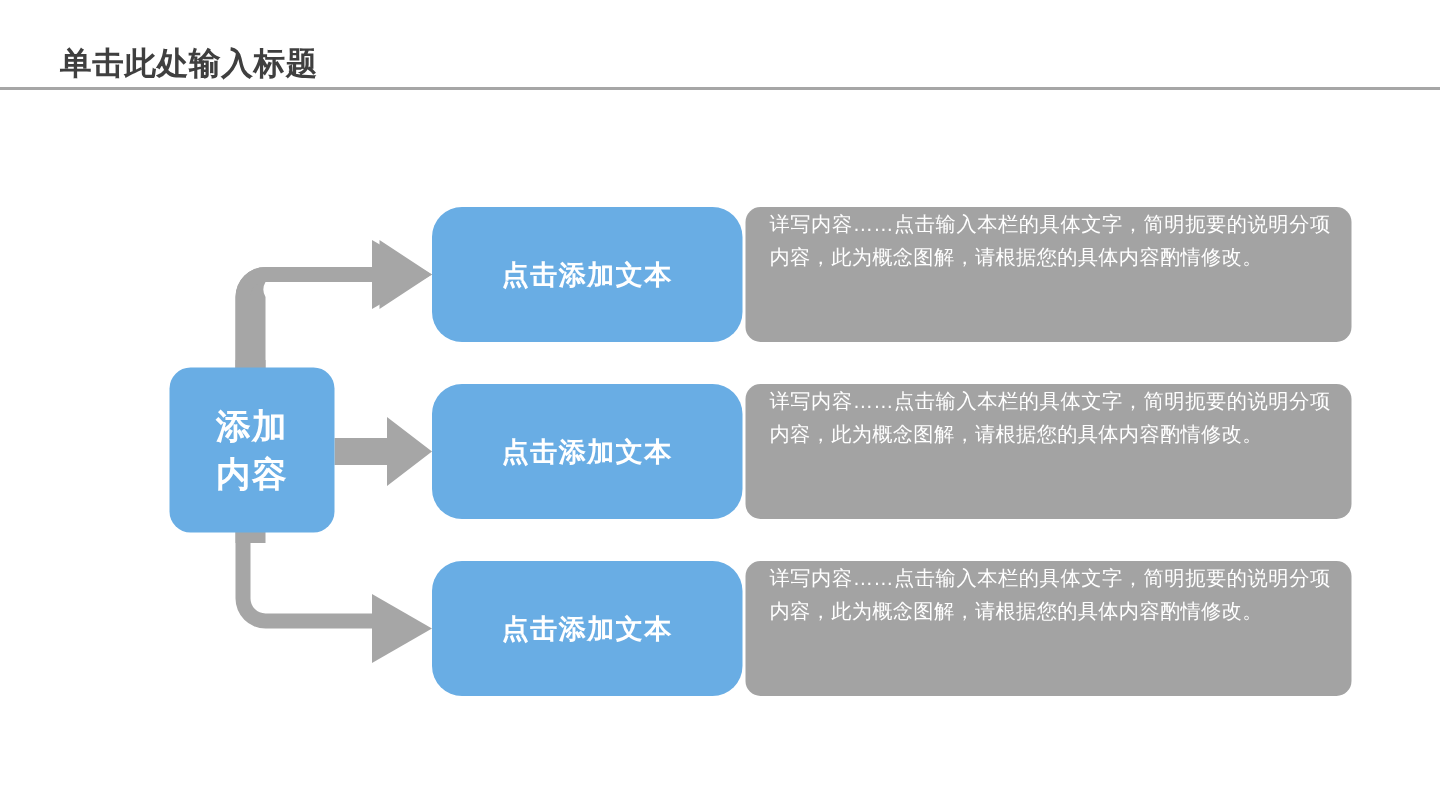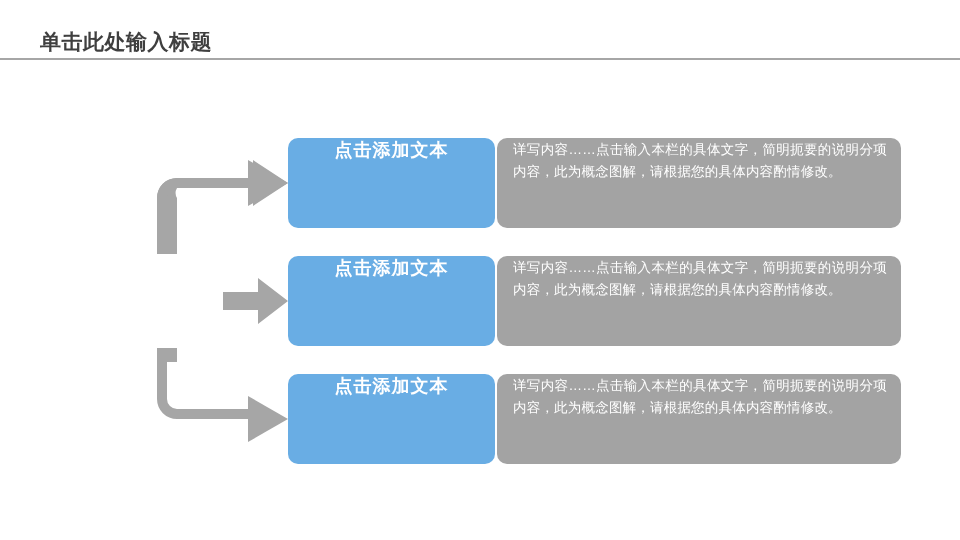--- a/index.html
+++ b/index.html
@@ -91,23 +91,23 @@
   .row-2 { top: 256px; }
   .row-3 { top: 374px; }
 
   .branch-label {
     position: absolute;
     left: 0;
     top: 0;
     width: 207px;
     height: 90px;
     background: #69ade4;
-    border-radius: 10px;
+    border-radius: 20px;
     display: flex;
-    align-items: flex-start;
+    align-items: center;
     justify-content: center;
     box-sizing: border-box;
   }
   .branch-label-text {
     color: #ffffff;
     font-size: 18px;
     font-weight: bold;
     letter-spacing: 1px;
     white-space: nowrap;
   }
@@ -165,20 +165,24 @@
       <polygon points="223,292 258,292 258,278 288,301 258,324 258,310 223,310" fill="#a6a6a6"></polygon>
     </g>
 
     <g>
       <path d="M 157 348 L 157 399 A 20 20 0 0 0 177 419 L 256 419 L 256 409 L 177 409 A 10 10 0 0 1 167 399 L 167 348 Z" fill="#a6a6a6"></path>
       <polygon points="248,396 288,419 248,442" fill="#a6a6a6"></polygon>
       <rect x="157" y="348" width="20" height="14" fill="#a6a6a6"></rect>
     </g>
   </svg>
 
+  <div id="hub-node">
+    <div class="hub-line">添加</div>
+    <div class="hub-line">内容</div>
+  </div>
 
   <div class="branch-row row-1">
     <div class="branch-label">
       <span class="branch-label-text">点击添加文本</span>
     </div>
     <div class="branch-desc">
       <div class="branch-desc-text">详写内容……点击输入本栏的具体文字，简明扼要的说明分项内容，此为概念图解，请根据您的具体内容酌情修改。</div>
     </div>
   </div>
 

